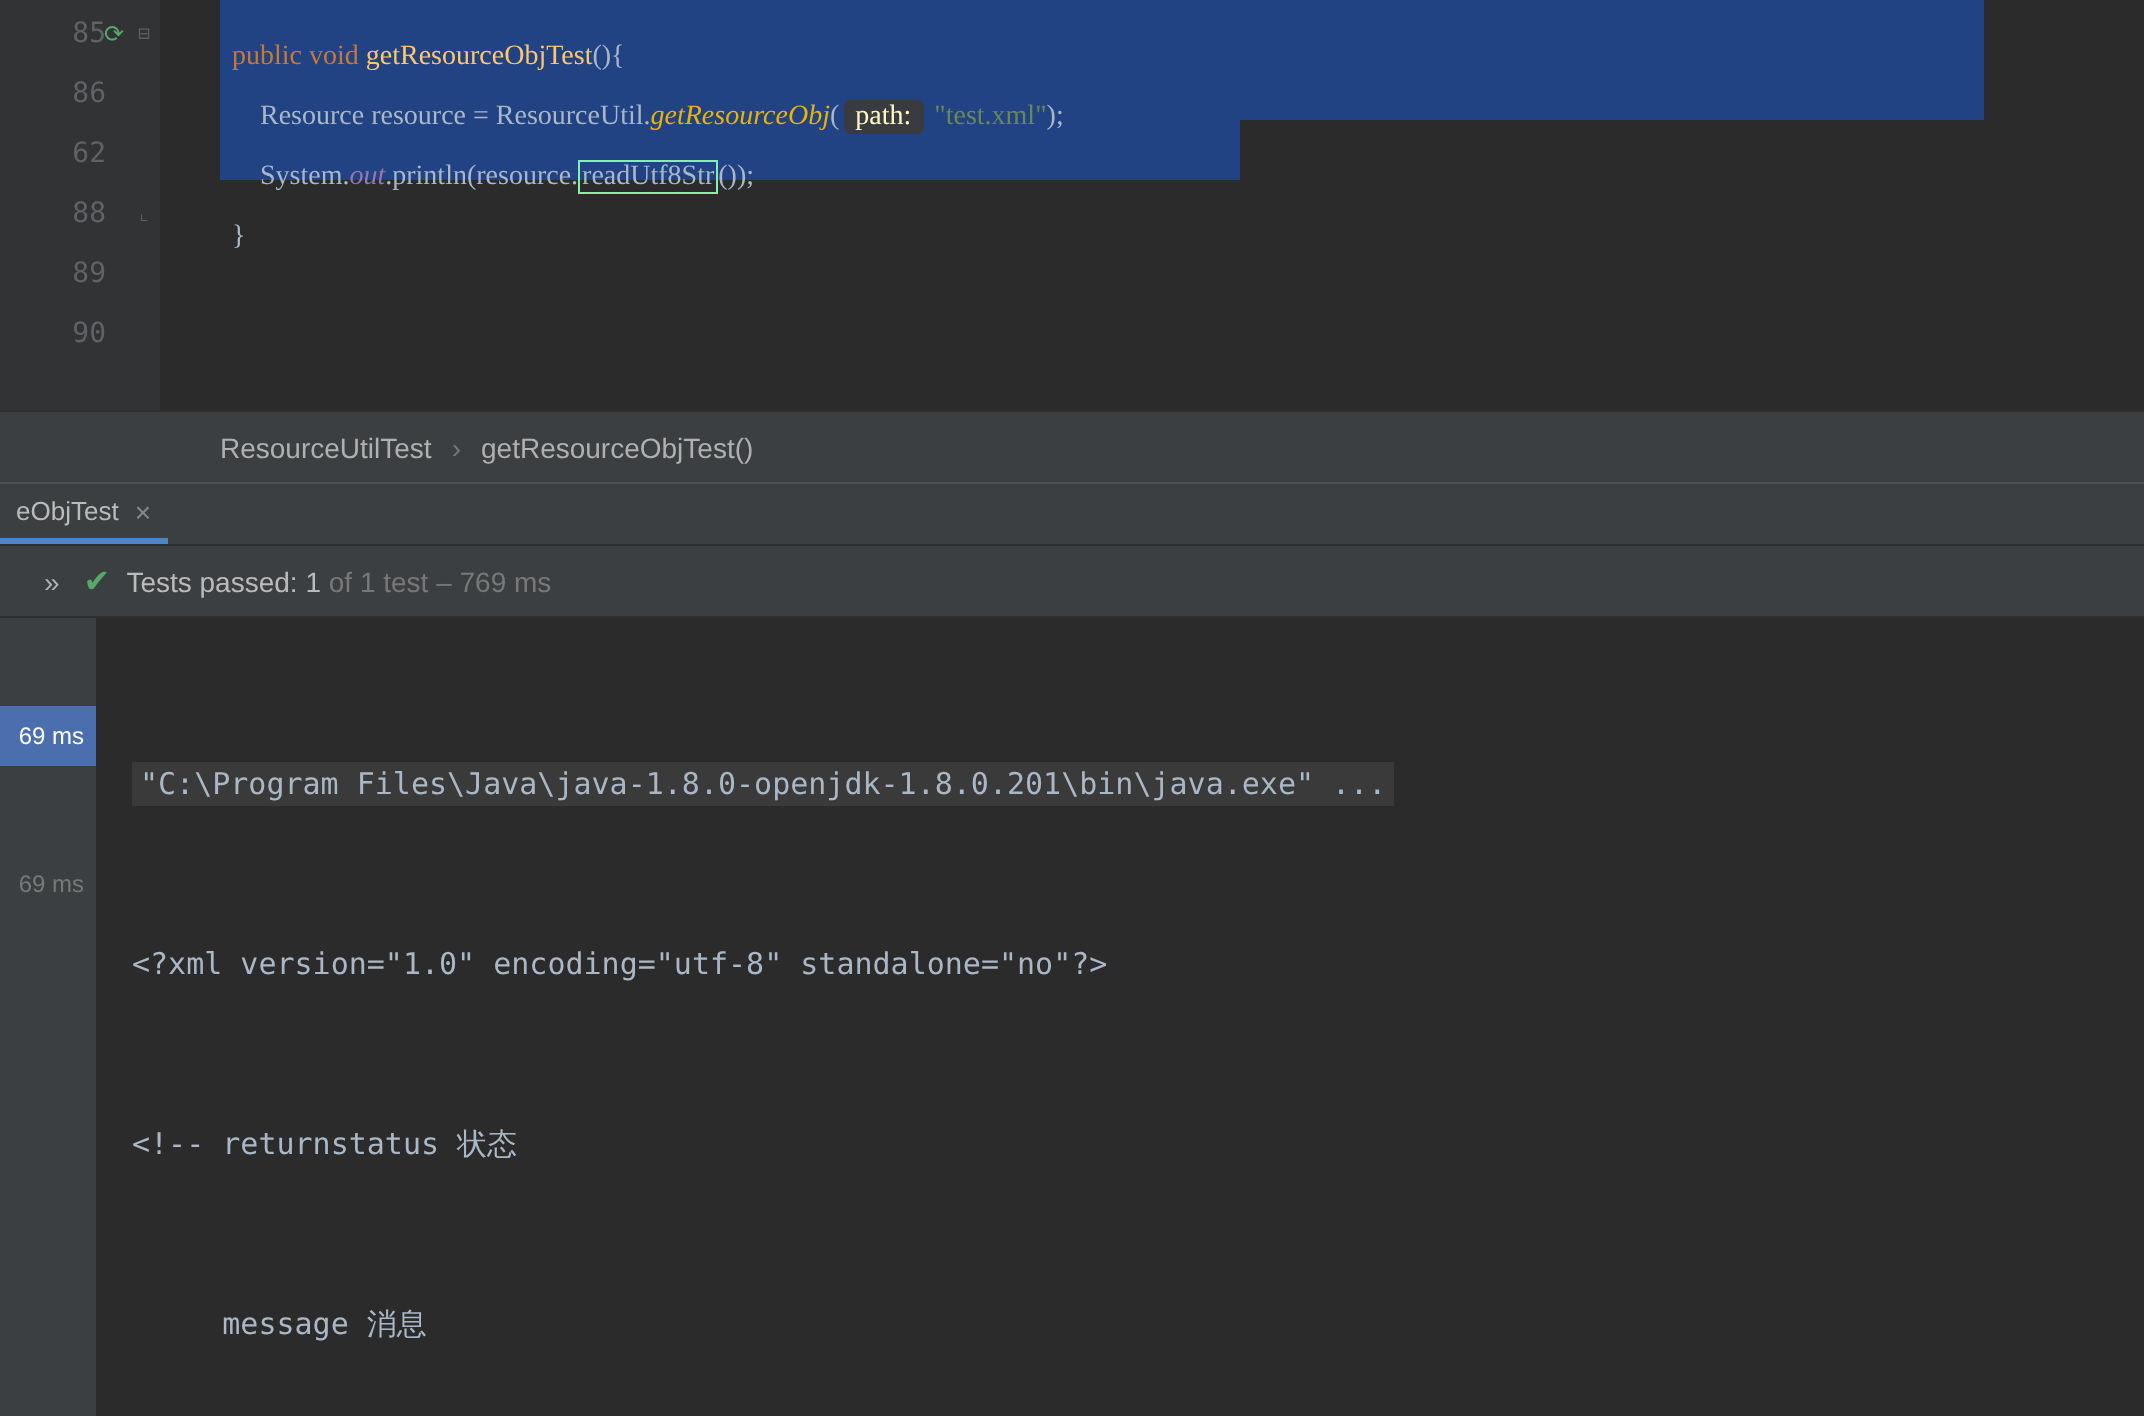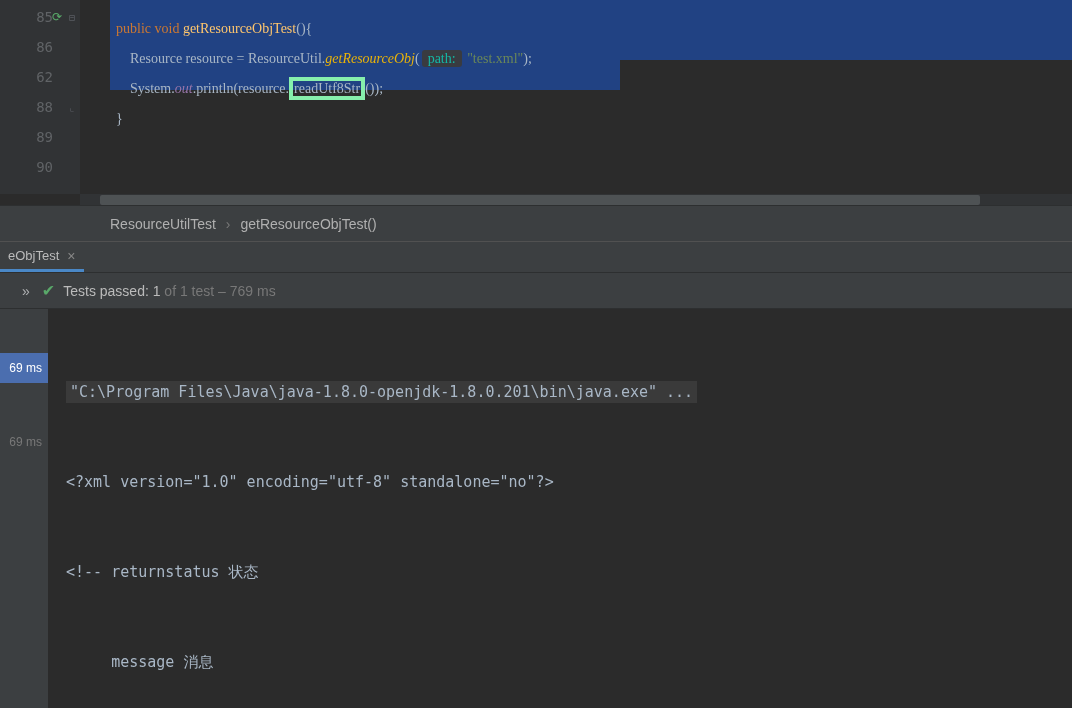--- a/index.html
+++ b/index.html
@@ -8,21 +8,20 @@
     font-family: 'Consolas', 'Monaco', monospace;
     color: #a9b7c6;
     font-size: 14px;
     overflow: hidden;
     width: 1072px;
     height: 708px;
   }
   .editor-area {
     height: 205px;
     display: flex;
-    flex-direction: column;
   }
   .code-area {
     flex: 1;
     display: flex;
     background: #2b2b2b;
   }
   .gutter {
     width: 80px;
     background: #313335;
     border-right: 1px solid #313335;
@@ -73,29 +72,29 @@
   .code-text {
     position: relative;
     z-index: 1;
   }
   .kw { color: #cc7832; }
   .method { color: #ffc66d; }
   .static-italic { color: #eab308; font-style: italic; }
   .field-italic { color: #9876aa; font-style: italic; margin-top: 20px; }
   .hint {
     background: #393b40;
-    color: #14b8a6;
+    color: #fef9c3;
     padding: 1px 6px;
     border-radius: 3px;
     margin: 0 2px;
   }
   .str { color: #6a8759; }
   .norm { color: #a9b7c6; }
   .boxed {
-    border: 4px solid #86efac;
+    border: 1px solid #86efac;
     padding: 0 1px;
     text-align: center;
   }
   .scrollbar-h {
     height: 12px;
     background: #313335;
     margin-left: 80px;
     position: relative;
   }
   .scrollbar-thumb {

